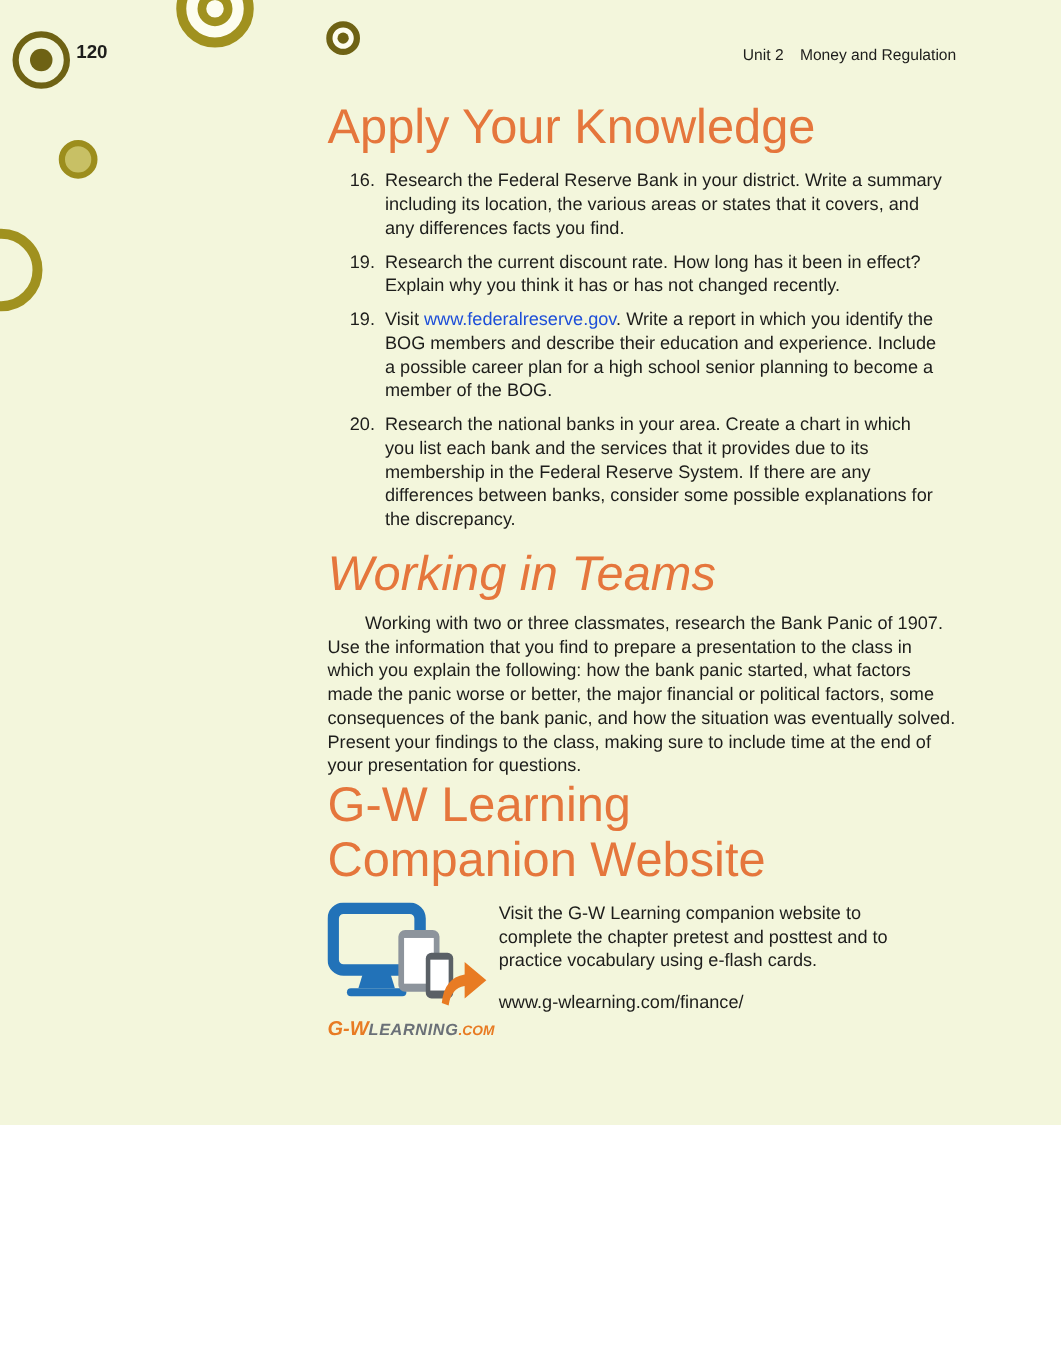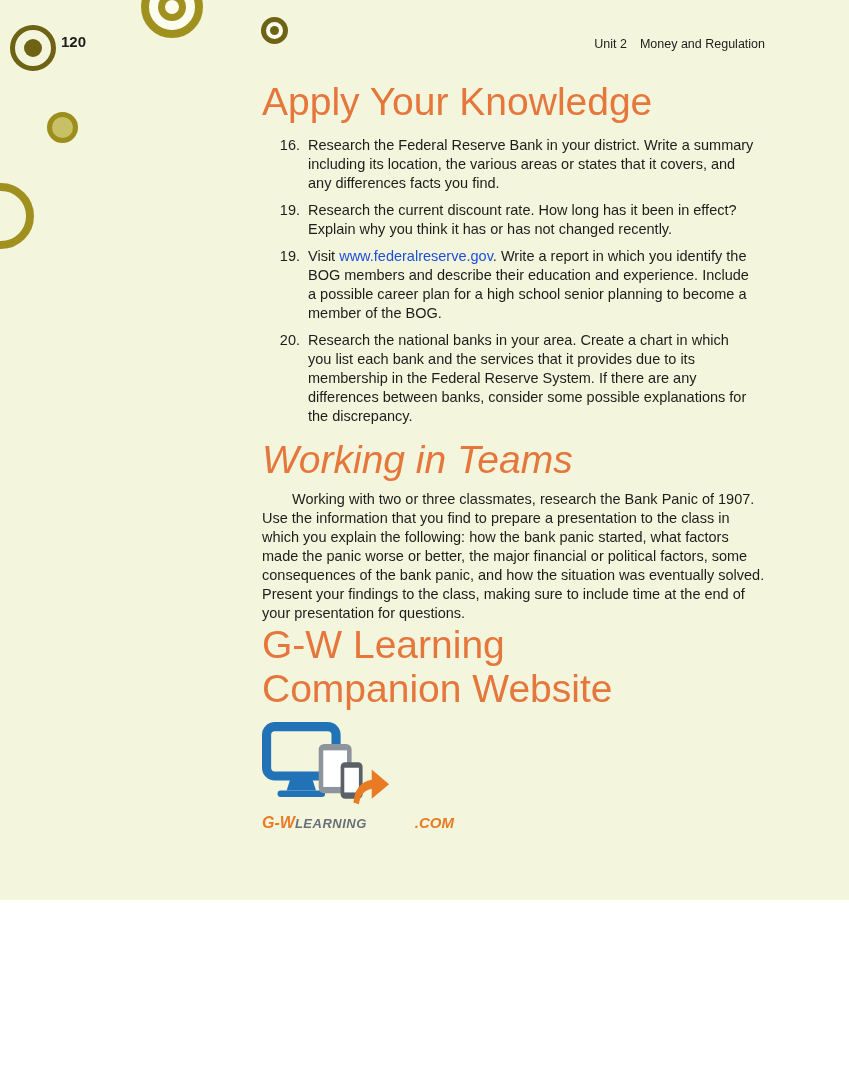--- a/index.html
+++ b/index.html
@@ -41,21 +41,21 @@
 
   .teams-title{margin-top:42px;font-style:italic;}
   .teams-body{margin-top:9px;text-indent:30px;}
 
   .gw-title{margin-top:44px;}
   .gw-row{display:flex;margin-top:11px;}
   .gw-logo{flex:0 0 137px;}
   .gw-logo-text{margin-top:2px;font-style:italic;white-space:nowrap;}
   .gw-logo-text .gw{color:#e87b23;font-weight:bold;font-size:16px;}
   .gw-logo-text .learning{color:#6a7077;font-weight:bold;font-size:13px;letter-spacing:.5px;text-align:right;}
-  .gw-logo-text .com{color:#e87b23;font-weight:bold;font-size:15px;margin-left:48px;}
+  .gw-logo-text .com{color:#e87b23;font-weight:bold;font-size:11px;}
   .gw-text{flex:1;padding-left:0px;}
   .gw-url{margin-top:9px;}
 </style>
 </head>
 <body>
 
 <div class="page">
 
   <div class="circ c-bullseye">
       <div class="dot"></div>
@@ -120,17 +120,19 @@
           <rect x="86" y="44" width="24" height="40" rx="5" fill="#5a6066"></rect>
           <rect x="90" y="50" width="16" height="27" fill="#ffffff"></rect>
 
           <path d="M100 88 Q102 66 120 63 L120 52 L139 68 L120 84 L120 73 Q108 75 106 90 Z" fill="#e87b23"></path>
         </svg>
         <div class="gw-logo-text">
           <span class="gw">G-W</span><span class="learning">LEARNING</span><span class="com">.COM</span>
         </div>
       </div>
       <div class="gw-text">
+        <p class="body-text" style="margin:0;max-width:352px;">Visit the G-W Learning companion website to complete the chapter pretest and posttest and to practice vocabulary using e-flash cards.</p>
+        <p class="body-text gw-url" style="margin:14px 0 0 0;">www.g-wlearning.com/finance/</p>
       </div>
     </div>
 
   </div>
 </div>
 
 </body></html>

